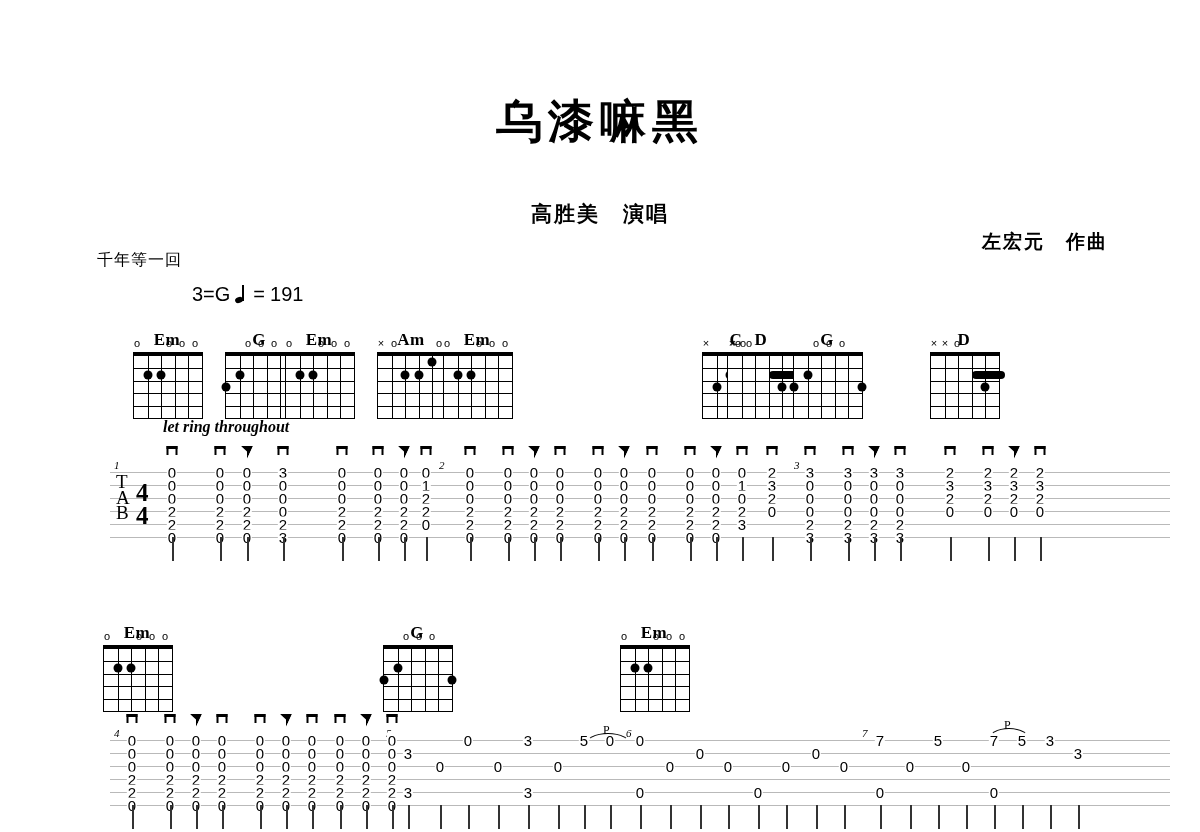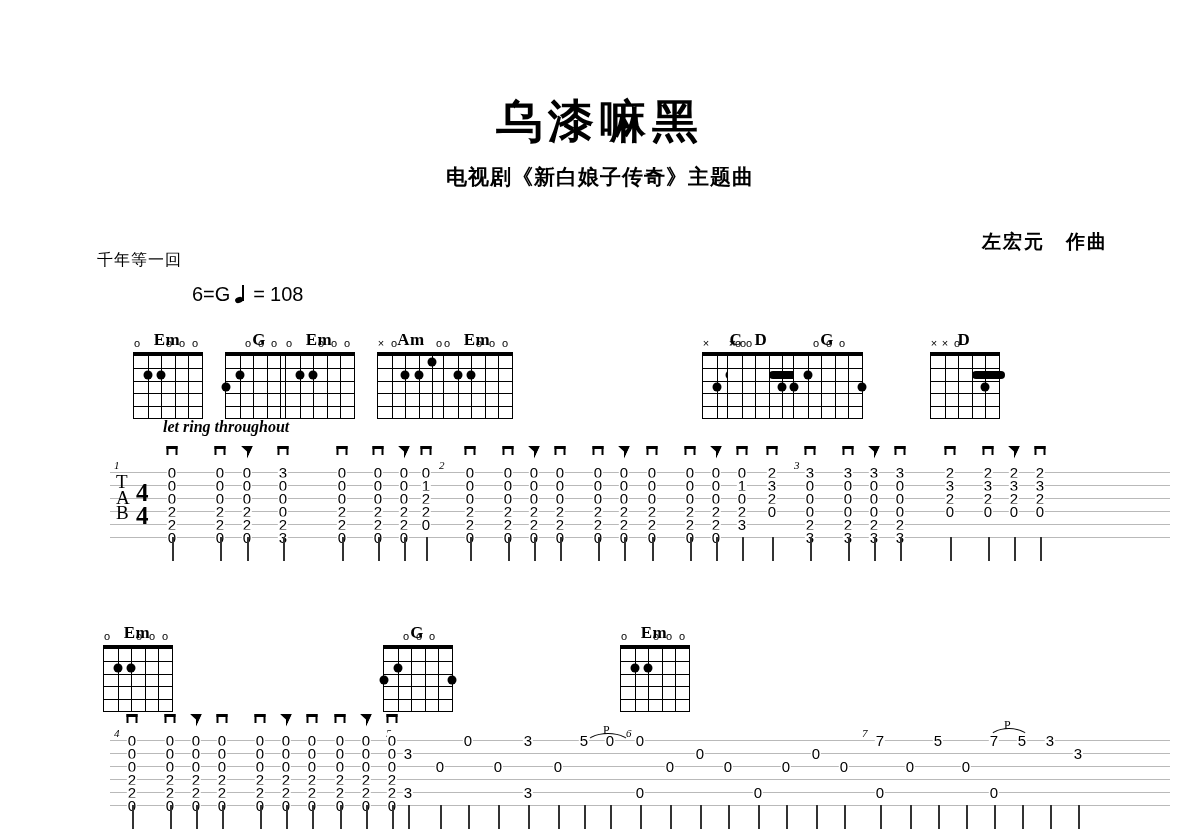--- a/index.html
+++ b/index.html
@@ -258,29 +258,29 @@
     border-radius: 50% 50% 0 0 / 100% 100% 0 0;
     height: 11px;
   }
 </style>
 </head>
 <body>
 
 <div class="sheet">
 
   <div id="title">乌漆嘛黑</div>
-  <div id="subtitle">电视剧《新白娘子传奇》主题曲</div>
+  <div id="performer">高胜美　演唱</div>
   <div id="composer">左宏元　作曲</div>
   <div id="watermark">千年等一回</div>
 
   <div id="tempo">
-    <span>6=G</span>
+    <span>3=G</span>
     <span class="qnote"></span>
     <span>=</span>
-    <span>108</span>
+    <span>191</span>
   </div>
 
   <div id="letring">let ring throughout</div>
 
   <div id="chords-layer">
       <div class="chord" style="left: 133px; top: 352px; width: 68px; height: 62px;">
         <div class="cname">Em</div>
         <div class="markers">
           <span class="mk" style="left: 4px;">o</span>
           <span class="mk" style="left: 36px;">o</span>

